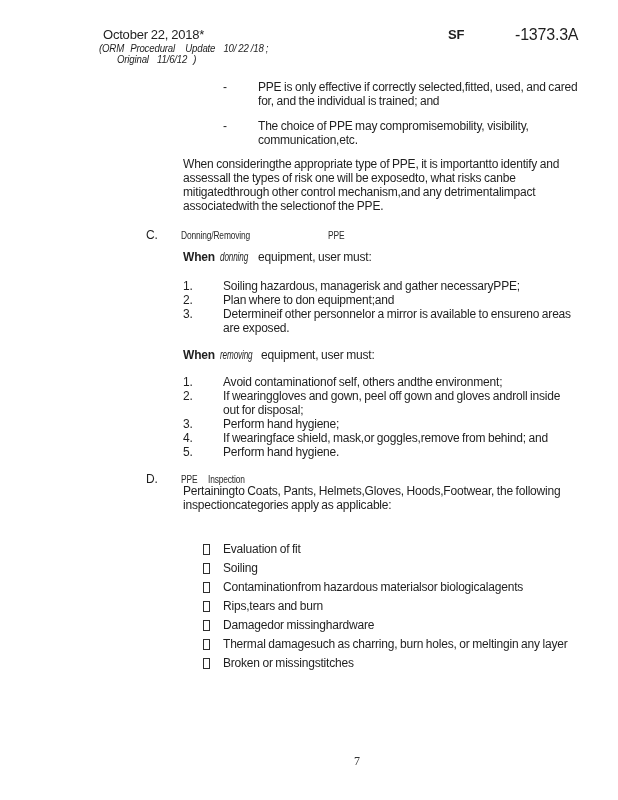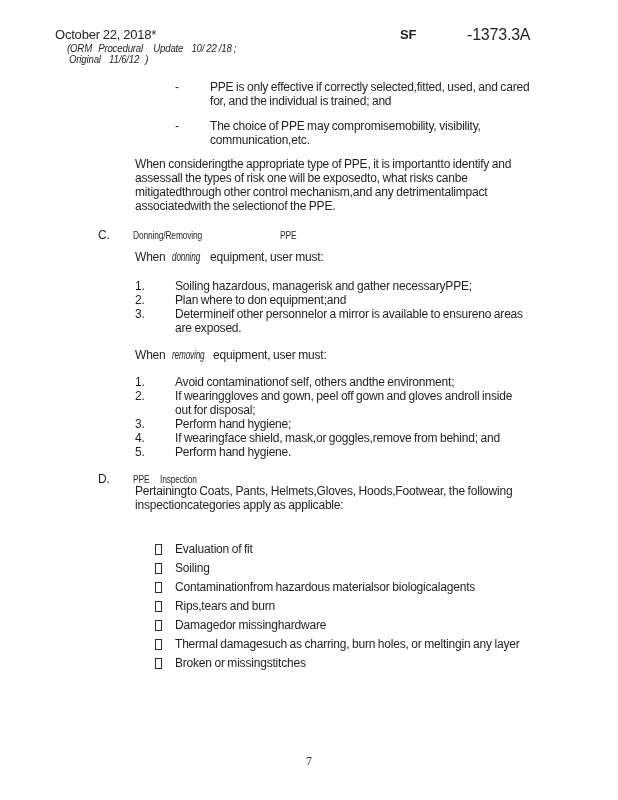--- a/index.html
+++ b/index.html
@@ -1,47 +1,47 @@
 <!DOCTYPE html>
 <html><head>
 <meta charset="utf-8">
 <style>
   html,body{margin:0;padding:0;background:#ffffff;}
   .page{
     position:relative;width:549px;height:800px;overflow:hidden;background:#ffffff;
     font-family:"Liberation Sans","DejaVu Sans",sans-serif;
     color:#1f1f1f;font-size:12px;line-height:14px;
-    letter-spacing:-0.2px;word-spacing:-0.5px;
+    letter-spacing:-0.2px;word-spacing:-0.5px;margin-left:48px;
   }
   .abs{position:absolute;}
   .pre{white-space:pre-wrap;}
   
   .hdr-date{left:55px;top:28px;font-size:13px;}
   .hdr-sf{left:400px;top:28px;font-size:13px;font-weight:bold;}
   .hdr-num{left:467px;top:28px;font-size:16px;}
-  .hdr-rev1{left:67px;top:41px;}
+  .hdr-rev1{left:51px;top:41px;}
   .hdr-rev2{left:69px;top:52px;}
   .rev{font-style:italic;font-size:10.5px;line-height:11px;white-space:pre;display:inline-block;transform:scaleX(0.92);transform-origin:0 50%;}
   
   .dashrow{display:flex;}
   .dash-marker{width:35px;flex:none;}
   .dash-text{width:395px;}
   .ib1{left:175px;top:80px;}
   .ib2{left:175px;top:119px;}
   .intro-para{left:135px;top:157px;width:470px;}
   
   .sec-c{left:98px;top:228px;width:420px;height:14px;}
   .sec-d{left:98px;top:472px;width:420px;height:14px;}
   .hw{position:absolute;top:0;font-size:11.5px;white-space:nowrap;display:inline-block;transform:scaleX(0.73);transform-origin:0 50%;color:#2a2a2a;}
   .c-w1{left:35px;} .c-w2{left:182px;}
   .d-w1{left:35px;} .d-w2{left:62px;}
   
   .donning-line{left:135px;top:250px;width:320px;height:14px;}
   .removing-line{left:135px;top:348px;width:320px;height:14px;}
-  .wp0{position:absolute;left:0;top:0;}
+  .wp0{position:absolute;left:0;top:0;font-weight:bold;}
   .wp-it{position:absolute;top:0;font-style:italic;display:inline-block;transform:scaleX(0.68);transform-origin:0 50%;white-space:nowrap;}
   .don-it{left:37px;} .don-sfx{position:absolute;left:75px;top:0;white-space:nowrap;}
   .rem-it{left:37px;} .rem-sfx{position:absolute;left:78px;top:0;white-space:nowrap;}
   
   .numlist{left:135px;top:279px;}
   .numlist2{left:135px;top:375px;}
   .numrow{display:flex;}
   .num-col{width:40px;flex:none;}
   .num-text{width:420px;}
   

